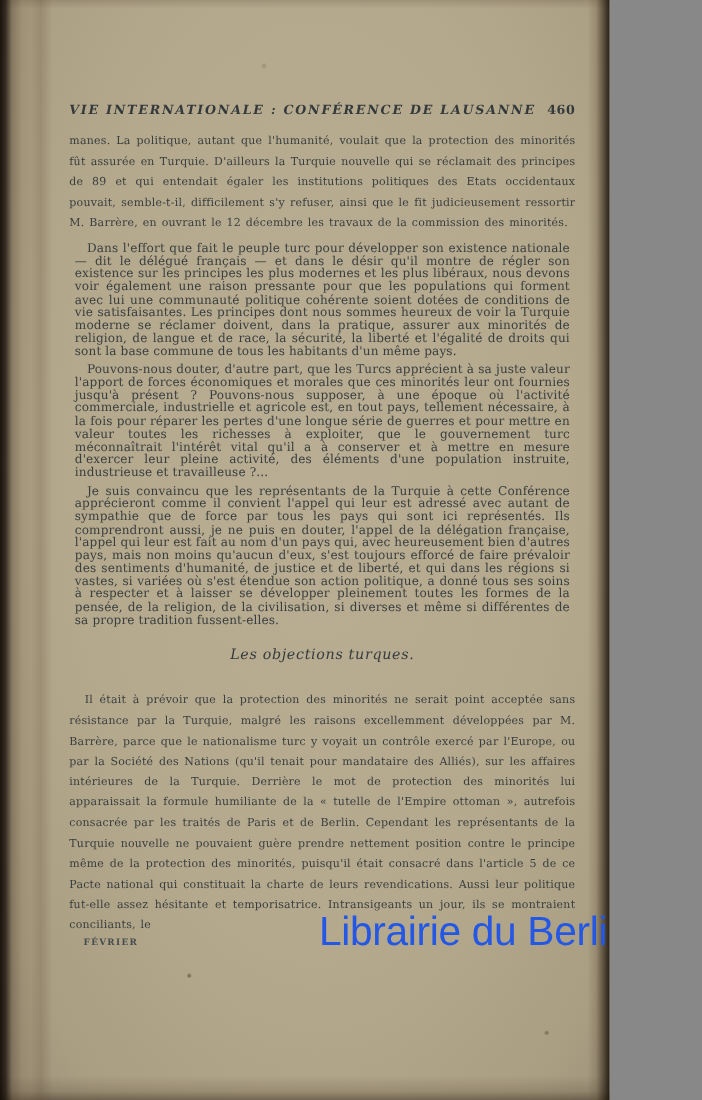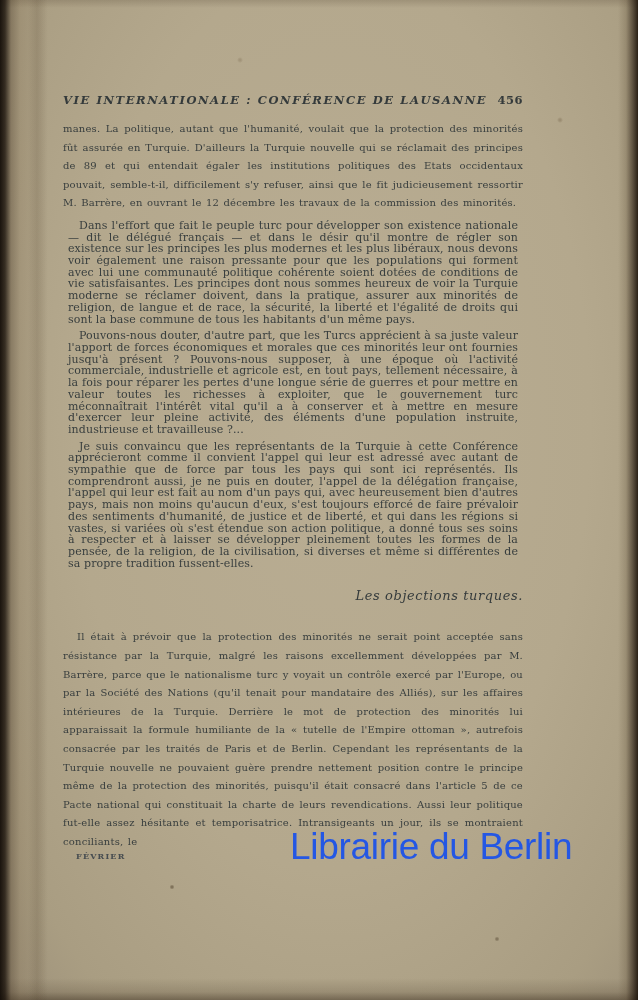--- a/index.html
+++ b/index.html
@@ -2,21 +2,21 @@
 <html lang="fr"><head>
 <meta charset="utf-8">
 <style>
   html, body {
     margin: 0;
     padding: 0;
     background: #888;
   }
   #scan {
     position: relative;
-    width: 638px;
+    width: 554px;
     height: 1000px;
     overflow: hidden;
     font-family: "DejaVu Serif", serif;
     background:
       
       radial-gradient(circle at 172px 887px, rgba(70,55,35,0.45) 1px, rgba(0,0,0,0) 2.5px),
       radial-gradient(circle at 497px 939px, rgba(70,55,35,0.4) 1px, rgba(0,0,0,0) 2.5px),
       radial-gradient(circle at 560px 120px, rgba(90,70,45,0.25) 1px, rgba(0,0,0,0) 3px),
       radial-gradient(circle at 240px 60px, rgba(90,70,45,0.2) 1px, rgba(0,0,0,0) 3px),
       
@@ -68,21 +68,21 @@
   .quote-block p {
     margin: 5px;
     font-size: 11px;
     line-height: 11.7px;
     text-align: justify;
     letter-spacing: 0.1px;
     text-indent: 11px;
   }
   .section-heading {
     margin: 19px 0 25px 0;
-    text-align: right;
+    text-align: center;
     font-style: italic;
     font-size: 13px;
     letter-spacing: 0.6px;
     color: #353b3c;
   }
   .footer-month {
     position: absolute;
     left: 76px;
     top: 851px;
     font-size: 8px;
@@ -104,21 +104,21 @@
 </style>
 </head>
 <body>
 
 <div id="scan">
 
   <div class="column">
 
     <div class="running-head">
       <span>VIE INTERNATIONALE : CONFÉRENCE DE LAUSANNE</span>
-      <span class="pageno">456</span>
+      <span class="pageno">460</span>
     </div>
 
     <p class="body-text">manes. La politique, autant que l'humanité, voulait que la protection des minorités fût assurée en Turquie. D'ailleurs la Turquie nouvelle qui se réclamait des principes de 89 et qui entendait égaler les institutions politiques des Etats occidentaux pouvait, semble-t-il, difficilement s'y refuser, ainsi que le fit judicieusement ressortir M. Barrère, en ouvrant le 12 décembre les travaux de la commission des minorités.</p>
 
     <div class="quote-block">
       <p>Dans l'effort que fait le peuple turc pour développer son existence nationale — dit le délégué français — et dans le désir qu'il montre de régler son existence sur les principes les plus modernes et les plus libéraux, nous devons voir également une raison pressante pour que les populations qui forment avec lui une communauté politique cohérente soient dotées de conditions de vie satisfaisantes. Les principes dont nous sommes heureux de voir la Turquie moderne se réclamer doivent, dans la pratique, assurer aux minorités de religion, de langue et de race, la sécurité, la liberté et l'égalité de droits qui sont la base commune de tous les habitants d'un même pays.</p>
       <p>Pouvons-nous douter, d'autre part, que les Turcs apprécient à sa juste valeur l'apport de forces économiques et morales que ces minorités leur ont fournies jusqu'à présent ? Pouvons-nous supposer, à une époque où l'activité commerciale, industrielle et agricole est, en tout pays, tellement nécessaire, à la fois pour réparer les pertes d'une longue série de guerres et pour mettre en valeur toutes les richesses à exploiter, que le gouvernement turc méconnaîtrait l'intérêt vital qu'il a à conserver et à mettre en mesure d'exercer leur pleine activité, des éléments d'une population instruite, industrieuse et travailleuse ?...</p>
       <p>Je suis convaincu que les représentants de la Turquie à cette Conférence apprécieront comme il convient l'appel qui leur est adressé avec autant de sympathie que de force par tous les pays qui sont ici représentés. Ils comprendront aussi, je ne puis en douter, l'appel de la délégation française, l'appel qui leur est fait au nom d'un pays qui, avec heureusement bien d'autres pays, mais non moins qu'aucun d'eux, s'est toujours efforcé de faire prévaloir des sentiments d'humanité, de justice et de liberté, et qui dans les régions si vastes, si variées où s'est étendue son action politique, a donné tous ses soins à respecter et à laisser se développer pleinement toutes les formes de la pensée, de la religion, de la civilisation, si diverses et même si différentes de sa propre tradition fussent-elles.</p>
     </div>
 

